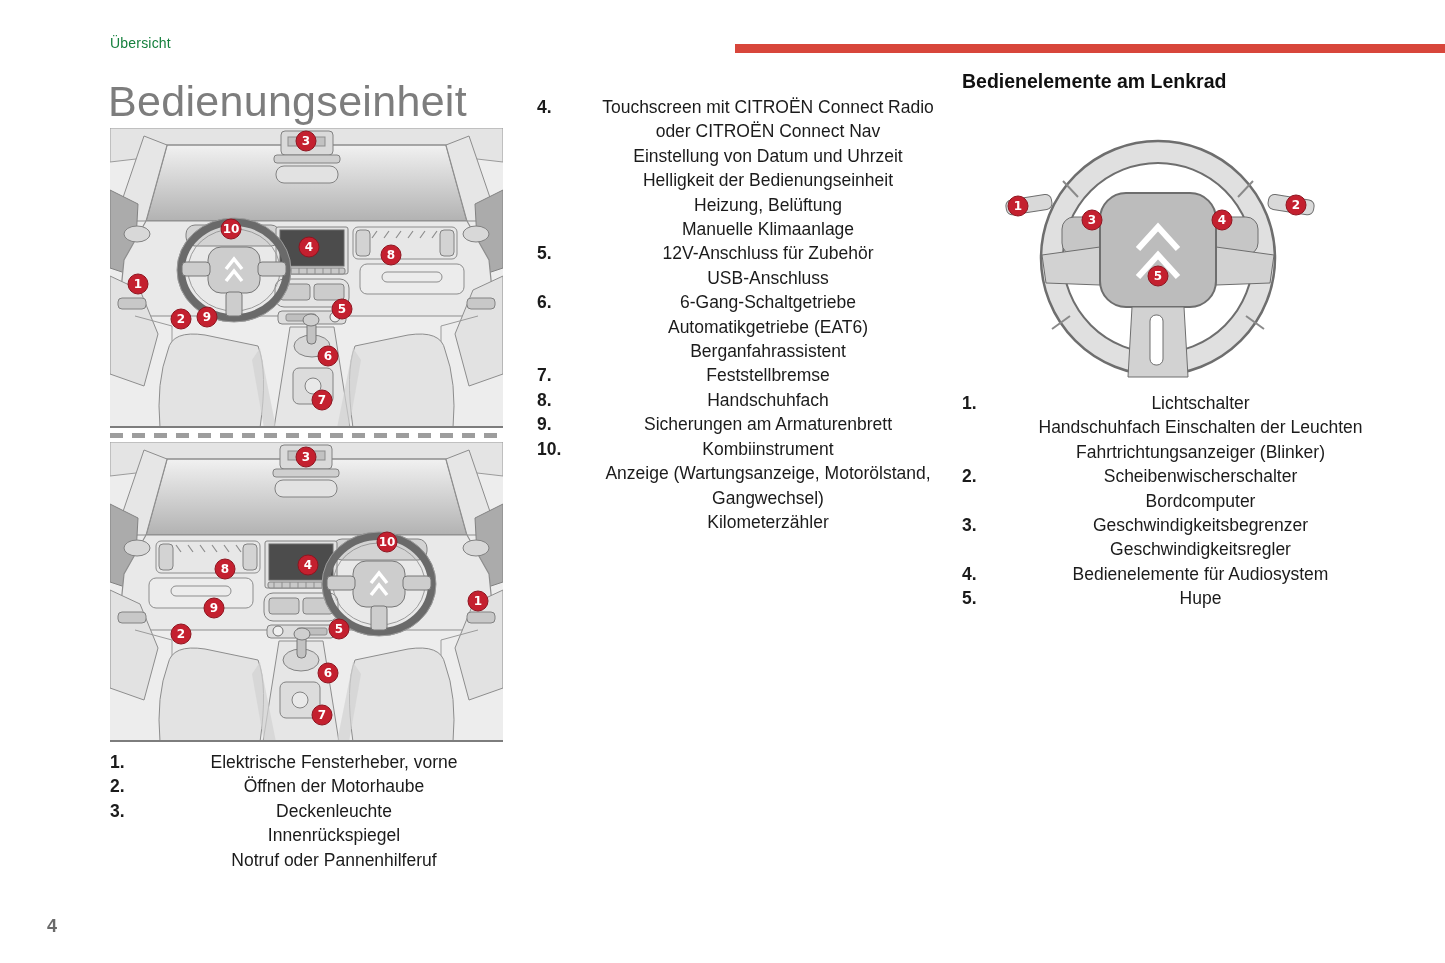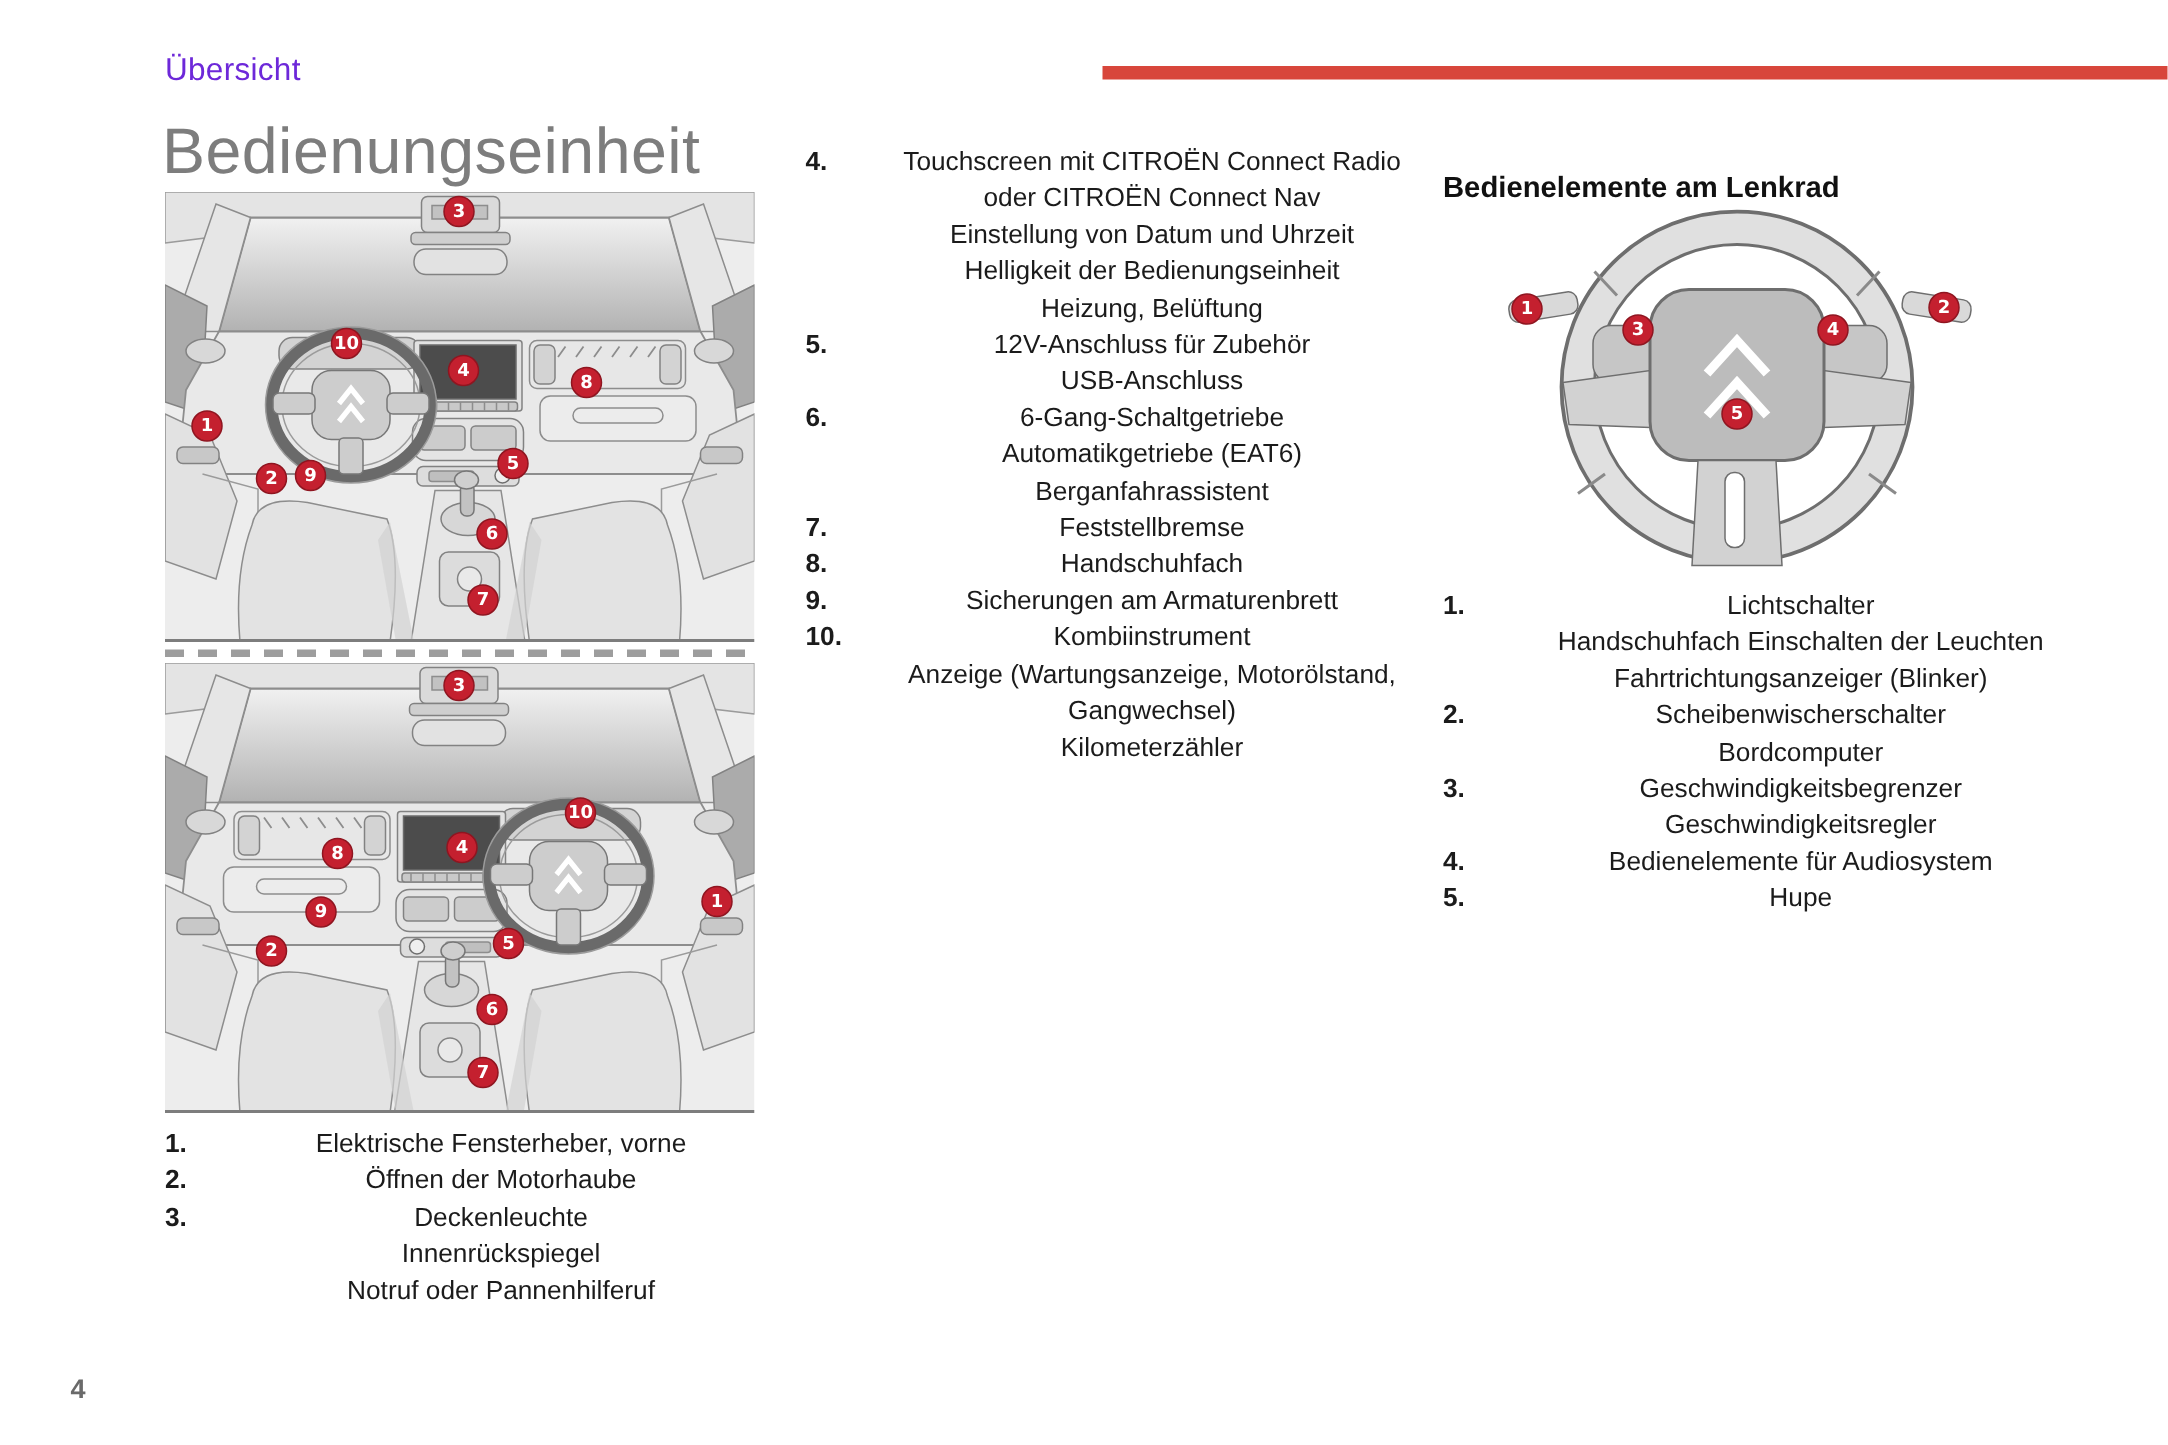--- a/index.html
+++ b/index.html
@@ -4,33 +4,33 @@
 <style>
   html,body{margin:0;padding:0;}
   body{
     width:1445px;height:963px;position:relative;overflow:hidden;
     background:#ffffff;
     font-family:"Liberation Sans","DejaVu Sans",sans-serif;
     color:#1b1b1b;
   }
   .crumb{
     position:absolute;left:110px;top:35px;
-    font-size:21px;color:#6d28d9;letter-spacing:.2px;
+    font-size:14px;color:#15803d;letter-spacing:.2px;
   }
   .redbar{
     position:absolute;left:735px;top:44px;width:712px;height:9px;
     background:#d8463b;
   }
   .h1{
     position:absolute;left:108px;top:77px;
     font-size:43px;font-weight:400;color:#7d7d7d;letter-spacing:.3px;
   }
   .h2{
     position:absolute;left:962px;top:70px;
-    font-size:19.5px;font-weight:bold;color:#111;margin-top:44px;
+    font-size:19.5px;font-weight:bold;color:#111;
   }
   .pagenum{
     position:absolute;left:47px;top:916px;
     font-size:18px;font-weight:bold;color:#6a6a6a;
   }
   
   .stack{position:absolute;left:110px;top:128px;width:393px;}
   .illus{position:relative;width:393px;height:300px;}
   .illus svg{display:block;width:100%;height:100%;}
   .divider{
@@ -220,20 +220,21 @@
   </div>
 <div class="list list-mid">
     <div class="li">
       <span class="num">4.</span>
       <div class="lines">
         <div>Touchscreen mit CITROËN Connect Radio</div>
         <div>oder CITROËN Connect Nav</div>
         <div>Einstellung von Datum und Uhrzeit</div>
         <div>Helligkeit der Bedienungseinheit</div>
         <div>Heizung, Belüftung</div>
+        <div>Manuelle Klimaanlage</div>
       </div>
     </div>
     <div class="li">
       <span class="num">5.</span>
       <div class="lines">
         <div>12V-Anschluss für Zubehör</div>
         <div>USB-Anschluss</div>
       </div>
     </div>
     <div class="li">

